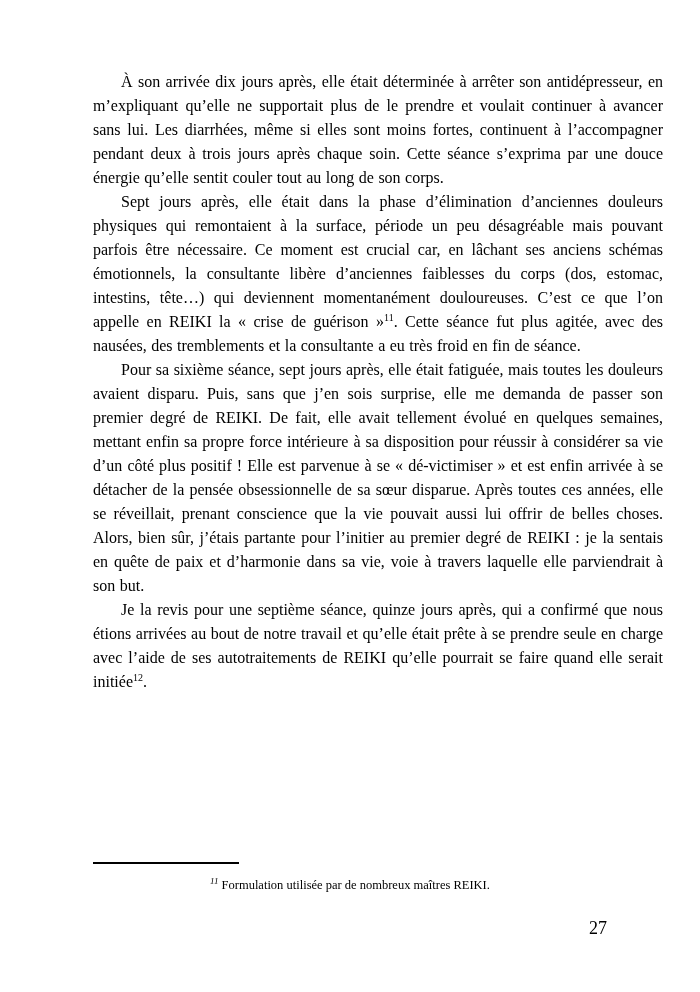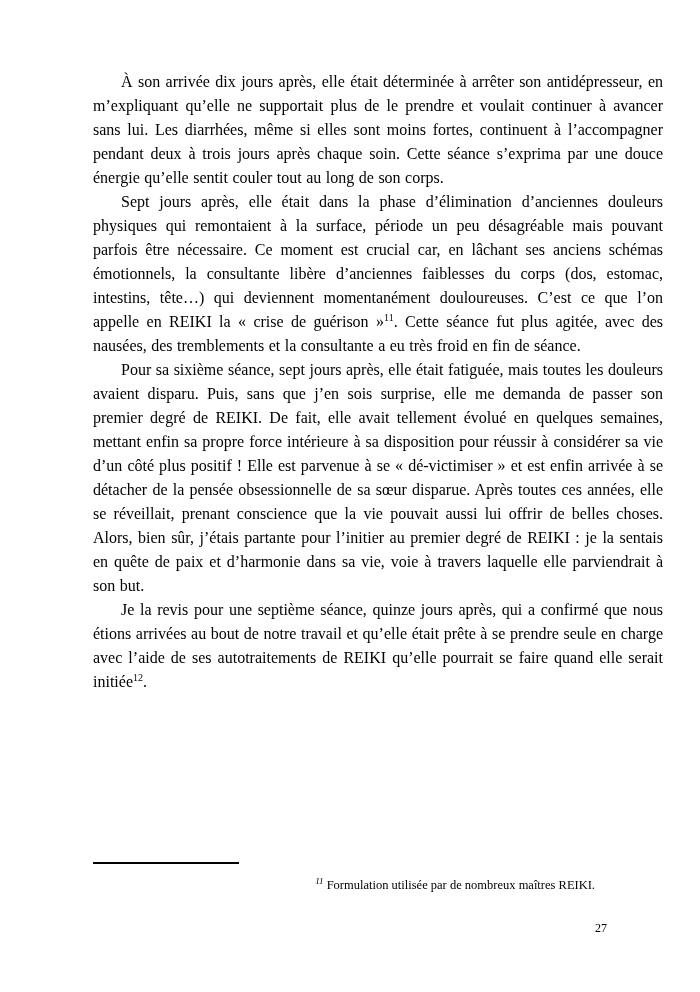--- a/index.html
+++ b/index.html
@@ -48,33 +48,33 @@
   .fn-rule {
     width: 146px;
     height: 0;
     border-top: 2px solid #000000;
     margin-bottom: 8px;
   }
   .footnote {
     margin: 12px;
     font-size: 12.5px;
     line-height: 19px;
-    text-align: right;
+    text-align: center;
   }
   .fn-marker {
     font-style: italic;
     font-size: 9px;
     line-height: 0;
     vertical-align: super;
   }
   .page-number {
     position: absolute;
     right: 93px;
     top: 918px;
-    font-size: 12px;
+    font-size: 18px;
     line-height: 20px;
   }
 </style>
 </head>
 <body>
 
 <div class="page">
 
   <div class="body-text">
 

